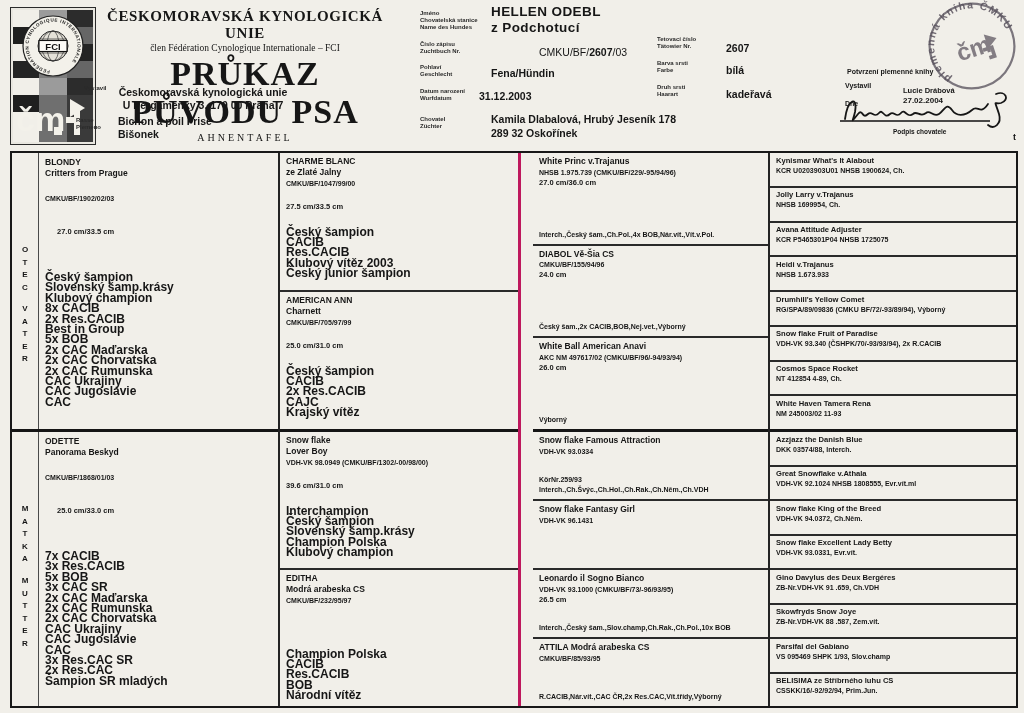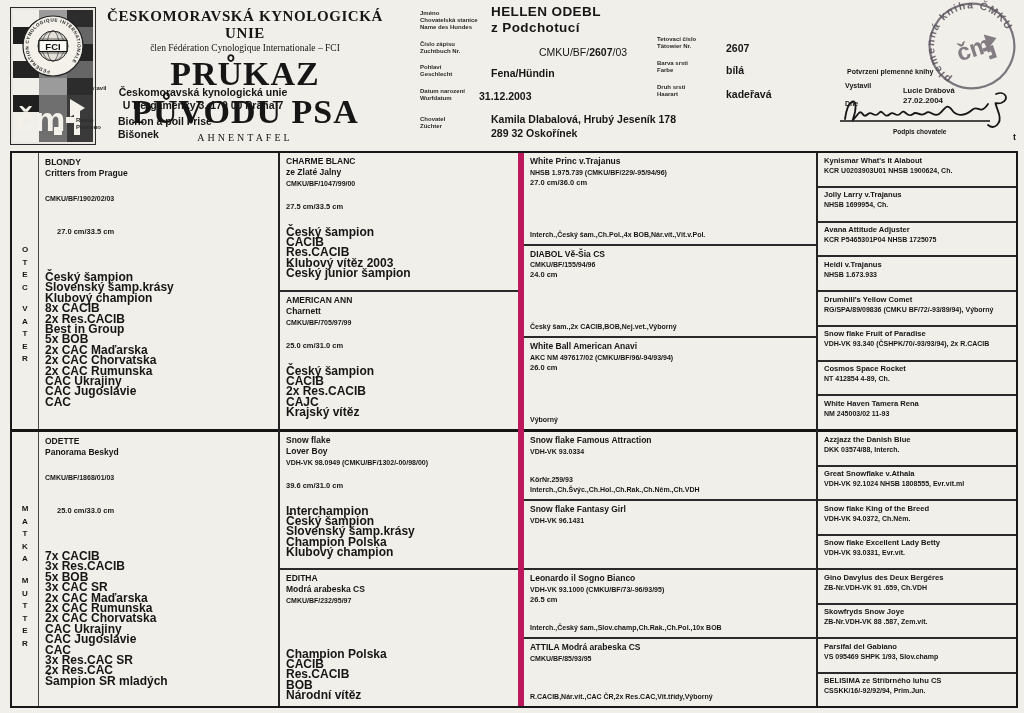--- a/index.html
+++ b/index.html
@@ -19,21 +19,21 @@
   .big-name{font-size:13.5px;font-weight:700;letter-spacing:.4px;line-height:16px;}
   
   .cert-lbl{font-size:7px;font-weight:700;}
   .cert-val{font-size:7.5px;font-weight:700;}
   .stamp{transform:rotate(-18deg);}
   
   .ped{left:10px;top:151px;width:1008px;height:557px;border:2px solid #181818;display:flex;box-sizing:border-box;background:#f1efe9;}
   .col{display:flex;flex-direction:column;box-sizing:border-box;}
   .col1{width:266px;}
   .col2{width:240px;border-left:2px solid #232323;}
-  .col3{width:298px;border-left:6px solid #be185d;}
+  .col3{width:250px;border-left:3px solid #be185d;padding-left:12px;}
   .col4{flex:1;border-left:2px solid #232323;}
   .half{box-sizing:border-box;display:flex;flex-direction:column;}
   .half.top{height:279px;border-bottom:3px solid #151515;}
   .half.bot{flex:1;}
   .col1 .half{flex-direction:row;}
   .gutter{width:26px;display:flex;flex-direction:column;align-items:center;box-sizing:border-box;}
   .gutter.sire{padding-top:92px;}
   .gutter.dam{padding-top:72px;}
   .vword{writing-mode:vertical-rl;text-orientation:upright;font-weight:700;font-size:8px;letter-spacing:3.5px;margin-bottom:9px;}
   .g1content{flex:1;border-left:1px solid #4a4a4a;padding:4px 6px;box-sizing:border-box;}

